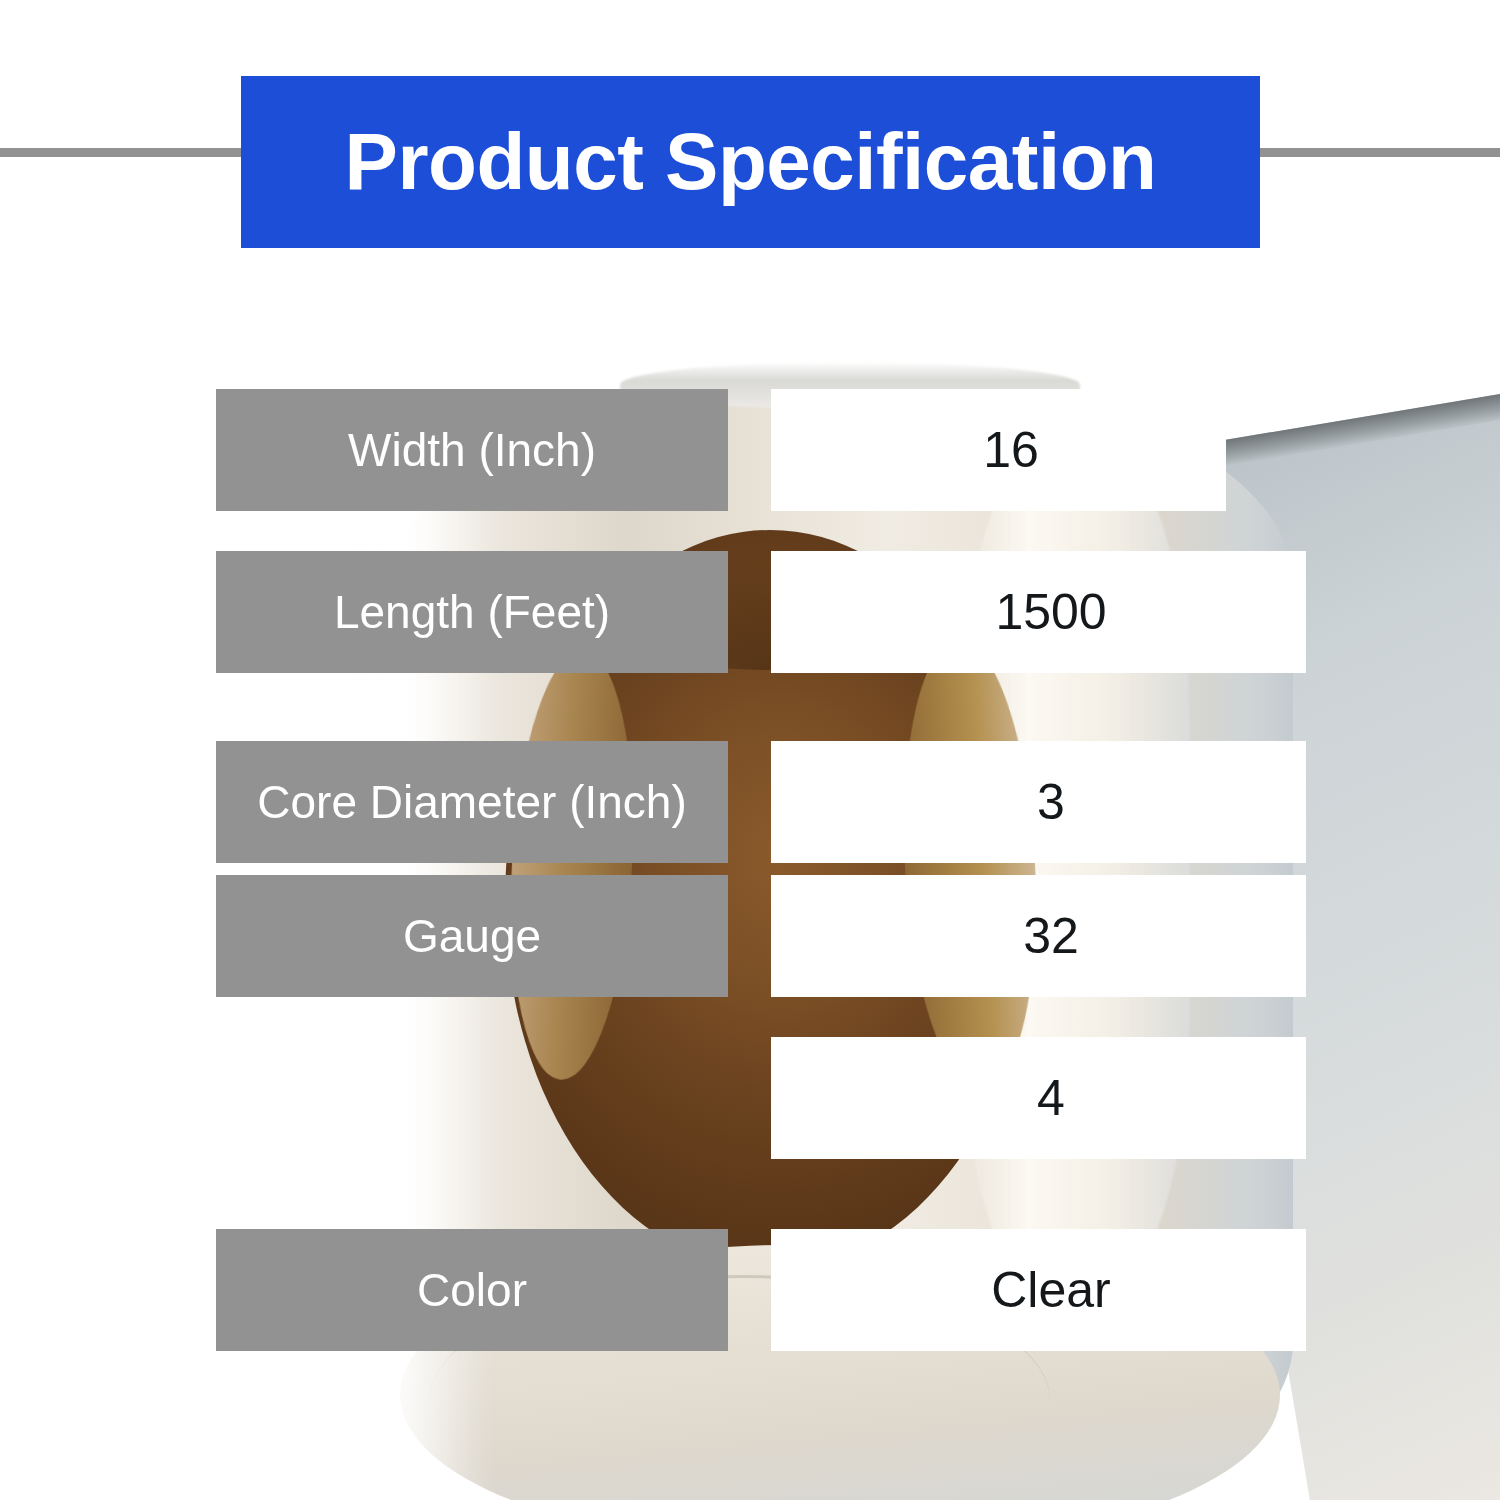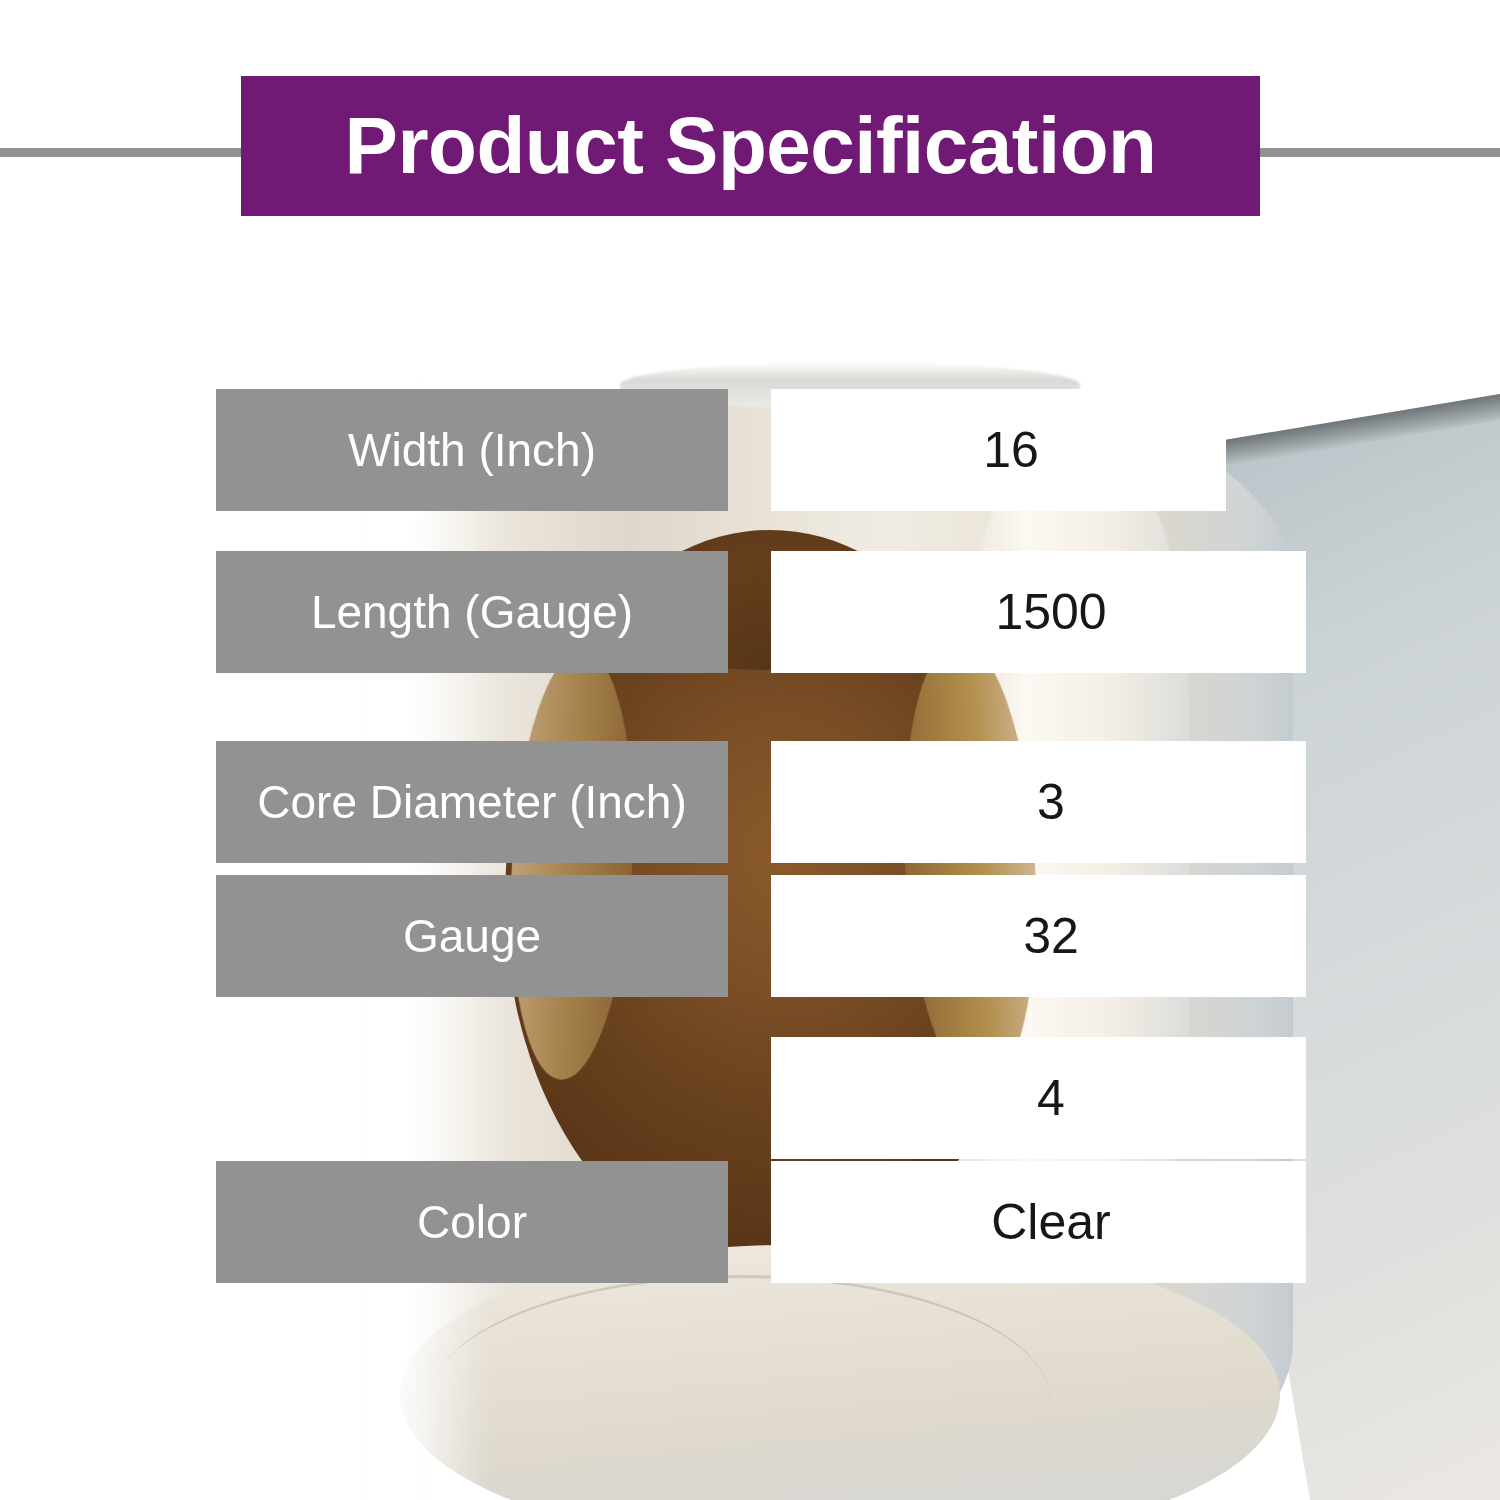--- a/index.html
+++ b/index.html
@@ -185,22 +185,22 @@
     background: #929292;
   }
   .title-rule.left  { left: 0px;    width: 244px; }
   .title-rule.right { left: 1257px; width: 243px; }
 
   .title-box {
     position: absolute;
     left: 241px;
     top: 76px;
     width: 1019px;
-    height: 140px;
-    background: #701a75;
+    height: 172px;
+    background: #1d4ed8;
     display: flex;
     align-items: center;
     justify-content: center;
   }
   .title-text {
     color: #ffffff;
     font-size: 80px;
     font-weight: 700;
     letter-spacing: -0.5px;
     line-height: 1;
@@ -287,37 +287,37 @@
   </div>
 
   <div class="spec-table">
 
     <div class="spec-row first" style="top:389px;">
       <div class="spec-label">Width (Inch)</div>
       <div class="spec-value">16</div>
     </div>
 
     <div class="spec-row" style="top:551px;">
-      <div class="spec-label">Length (Gauge)</div>
+      <div class="spec-label">Length (Feet)</div>
       <div class="spec-value">1500</div>
     </div>
 
     <div class="spec-row" style="top:713px;margin-top:28px;">
       <div class="spec-label">Core Diameter (Inch)</div>
       <div class="spec-value">3</div>
     </div>
 
     <div class="spec-row" style="top:875px;">
       <div class="spec-label">Gauge</div>
       <div class="spec-value">32</div>
     </div>
 
     <div class="spec-row" style="top:1037px;">
       <div class="spec-value">4</div>
     </div>
 
-    <div class="spec-row" style="top:1161px;">
+    <div class="spec-row" style="top:1229px;">
       <div class="spec-label">Color</div>
       <div class="spec-value">Clear</div>
     </div>
 
   </div>
 </div>
 
 </body></html>

